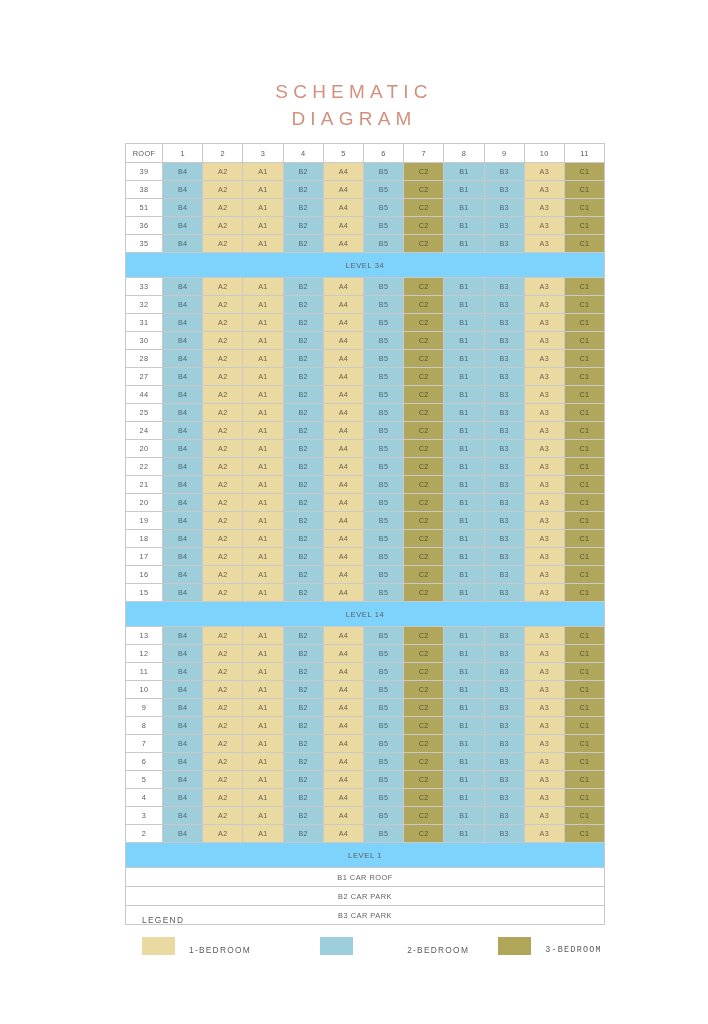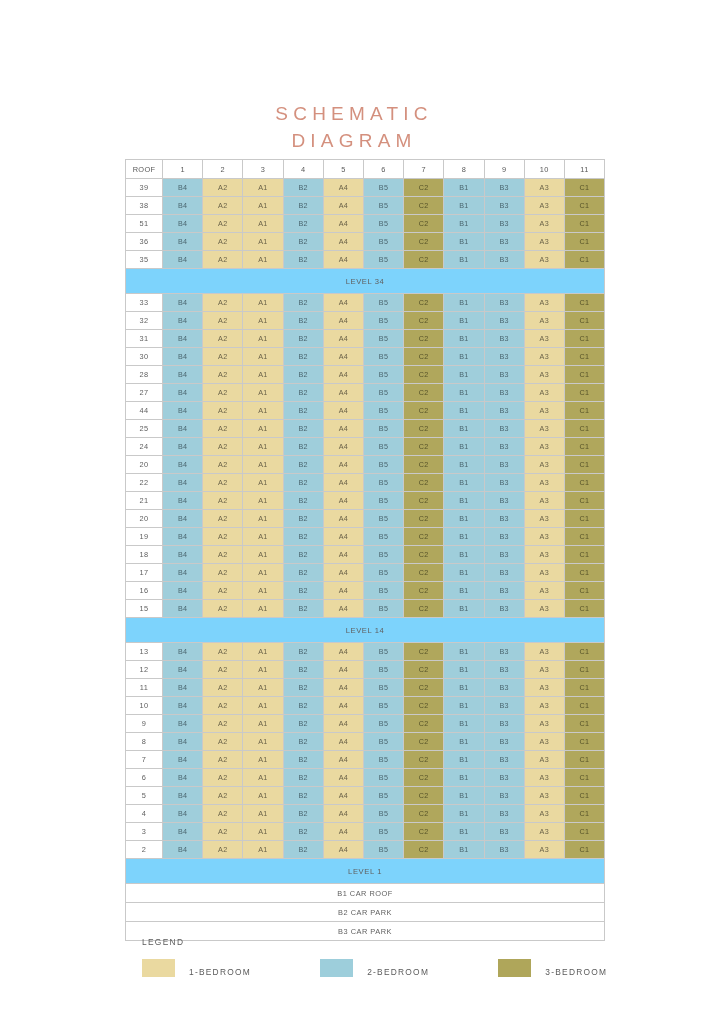--- a/index.html
+++ b/index.html
@@ -13,42 +13,41 @@
     font-family: "Liberation Sans", sans-serif;
     color: #5a5a5a;
     position: relative;
     overflow: hidden;
   }
   .page {
     width: 708px;
     height: 944px;
     position: relative;
     background: #ffffff;
-    margin-top: 22px;
   }
   
   .title-block {
     position: absolute;
     top: 78px;
     left: 0;
     width: 708px;
     text-align: center;
   }
   .title-line {
     color: #d4907e;
     font-size: 19px;
     letter-spacing: 5.2px;
     line-height: 27px;
     font-weight: 400;
   }
   
   .diagram {
     position: absolute;
     left: 125px;
-    top: 137px;
+    top: 143px;
     width: 479px;
     border-collapse: collapse;
     table-layout: fixed;
   }
   .diagram td, .diagram th {
     border: 1px solid #c9c9c9;
     padding: 0;
     text-align: center;
     vertical-align: middle;
     font-weight: 400;
@@ -102,22 +101,22 @@
   }
   .legend-row {
     display: flex;
     align-items: center;
   }
   .legend-item {
     display: flex;
     align-items: flex-end;
   }
   .legend-item.i0 { width: 188px; }
-  .legend-item.i1 { width: 188px; }
-  .legend-item.i2 { width: 120px; }
+  .legend-item.i1 { width: 188px; gap: 40px; }
+  .legend-item.i2 { width: 120px; font-family: Liberation Mono, monospace; }
   .swatch {
     width: 33px;
     height: 18px;
     display: inline-block;
     flex: none;
   }
   .sw-1bed { background: #ead9a0; }
   .sw-2bed { background: #9dcedb; }
   .sw-3bed { background: #afa65a; }
   .legend-label {

